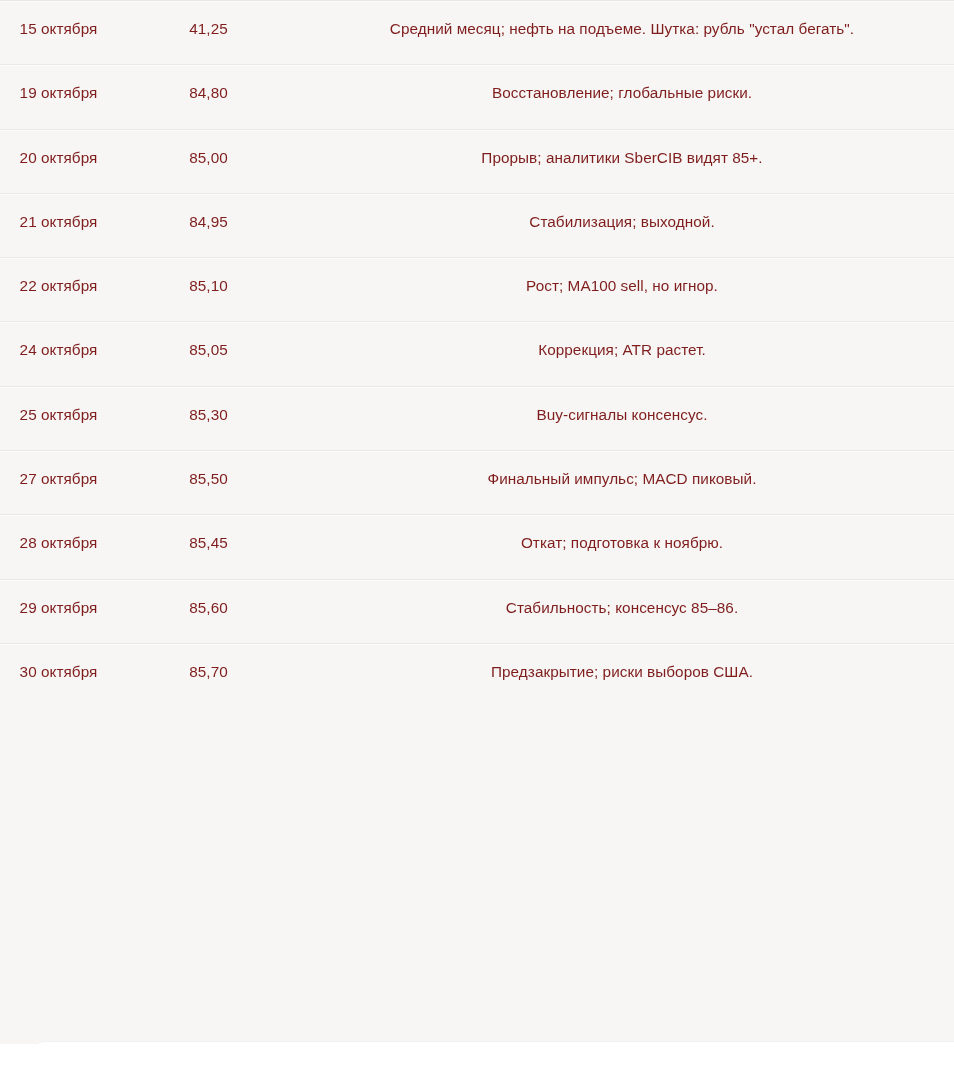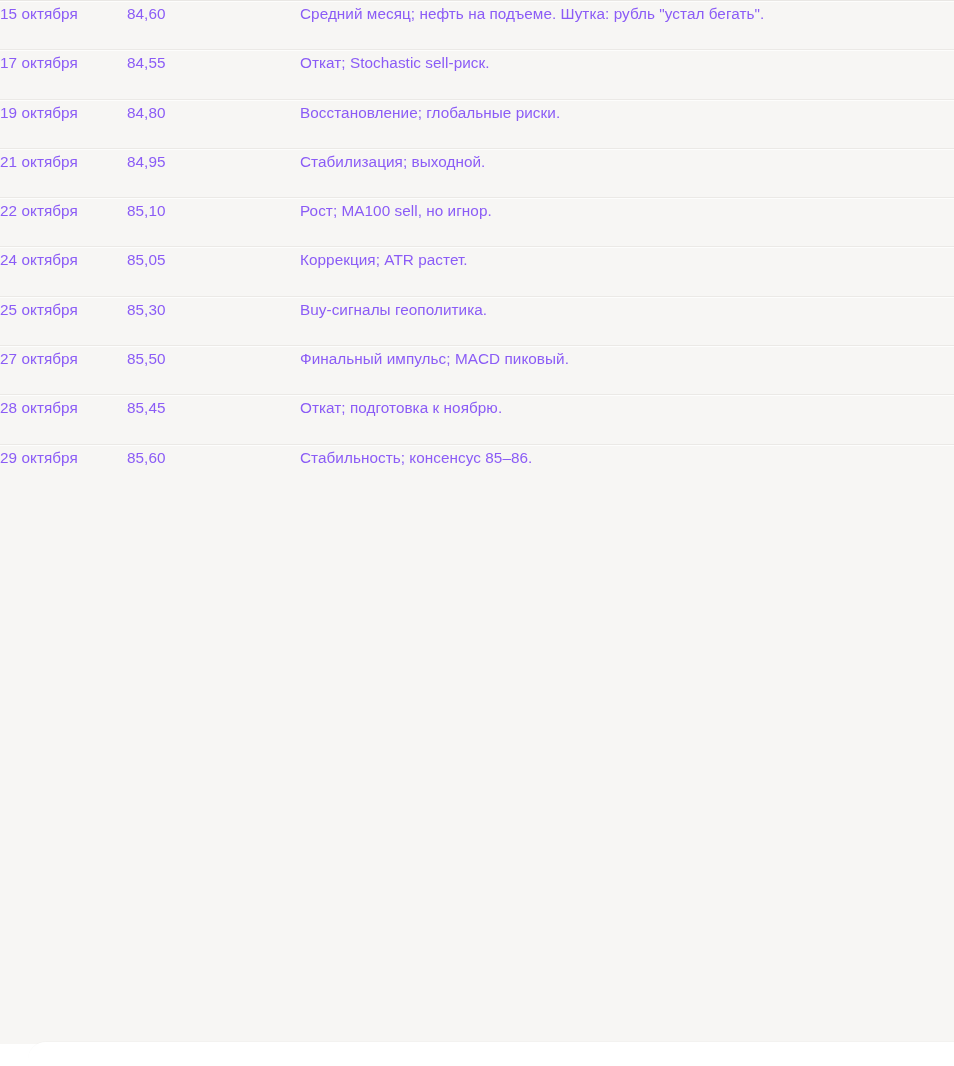--- a/index.html
+++ b/index.html
@@ -22,28 +22,29 @@
     table-layout: fixed;
     background: #f7f6f4;
   }
 
   #forecast-table col.col-date  { width: 127px; }
   #forecast-table col.col-price { width: 173px; }
   #forecast-table col.col-note  { width: 654px; }
 
   #forecast-table td {
     vertical-align: top;
-    padding: 0 10px 22px 0;
+    padding: 15px 10px 22px 0;
     font-size: 15.3px;
     line-height: 1.72;
-    color: #8b5cf6;
+    color: #7f1d1d;
     letter-spacing: 0.05px;
     border-top: 1px solid #ebe9e6;
     box-shadow: inset 0 1px 0 #fdfdfc;
     background: #f7f6f4;
+    text-align: center;
   }
 
   #forecast-table tr:first-child td {
     border-top: 1px solid #e9e7e4;
   }
 
   td.cell-date {
     padding-left: 38px;
     white-space: normal;
     word-spacing: normal;
@@ -83,65 +84,70 @@
 
 <table id="forecast-table">
   <colgroup>
     <col class="col-date">
     <col class="col-price">
     <col class="col-note">
   </colgroup>
   <tbody>
       <tr>
         <td class="cell-date">15 октября</td>
-        <td class="cell-price">84,60</td>
+        <td class="cell-price">41,25</td>
         <td class="cell-note">Средний месяц; нефть на подъеме. Шутка: рубль "устал бегать".</td>
-      </tr>
-      <tr>
-        <td class="cell-date">17 октября</td>
-        <td class="cell-price">84,55</td>
-        <td class="cell-note">Откат; Stochastic sell-риск.</td>
       </tr>
       <tr>
         <td class="cell-date">19 октября</td>
         <td class="cell-price">84,80</td>
         <td class="cell-note">Восстановление; глобальные риски.</td>
+      </tr>
+      <tr>
+        <td class="cell-date">20 октября</td>
+        <td class="cell-price">85,00</td>
+        <td class="cell-note">Прорыв; аналитики SberCIB видят 85+.</td>
       </tr>
       <tr>
         <td class="cell-date">21 октября</td>
         <td class="cell-price">84,95</td>
         <td class="cell-note">Стабилизация; выходной.</td>
       </tr>
       <tr>
         <td class="cell-date">22 октября</td>
         <td class="cell-price">85,10</td>
         <td class="cell-note">Рост; MA100 sell, но игнор.</td>
       </tr>
       <tr>
         <td class="cell-date">24 октября</td>
         <td class="cell-price">85,05</td>
         <td class="cell-note">Коррекция; ATR растет.</td>
       </tr>
       <tr>
         <td class="cell-date">25 октября</td>
         <td class="cell-price">85,30</td>
-        <td class="cell-note">Buy-сигналы геополитика.</td>
+        <td class="cell-note">Buy-сигналы консенсус.</td>
       </tr>
       <tr>
         <td class="cell-date">27 октября</td>
         <td class="cell-price">85,50</td>
         <td class="cell-note">Финальный импульс; MACD пиковый.</td>
       </tr>
       <tr>
         <td class="cell-date">28 октября</td>
         <td class="cell-price">85,45</td>
         <td class="cell-note">Откат; подготовка к ноябрю.</td>
       </tr>
       <tr>
         <td class="cell-date">29 октября</td>
         <td class="cell-price">85,60</td>
         <td class="cell-note">Стабильность; консенсус 85–86.</td>
       </tr>
+      <tr>
+        <td class="cell-date">30 октября</td>
+        <td class="cell-price">85,70</td>
+        <td class="cell-note">Предзакрытие; риски выборов США.</td>
+      </tr>
     </tbody>
 </table>
 
 <div class="bottom-panel-fill"></div>
 <div class="bottom-panel"></div>
 
 </body></html>

